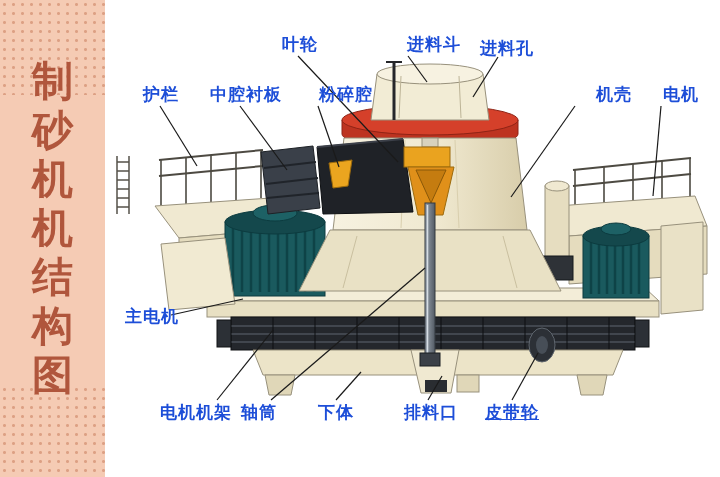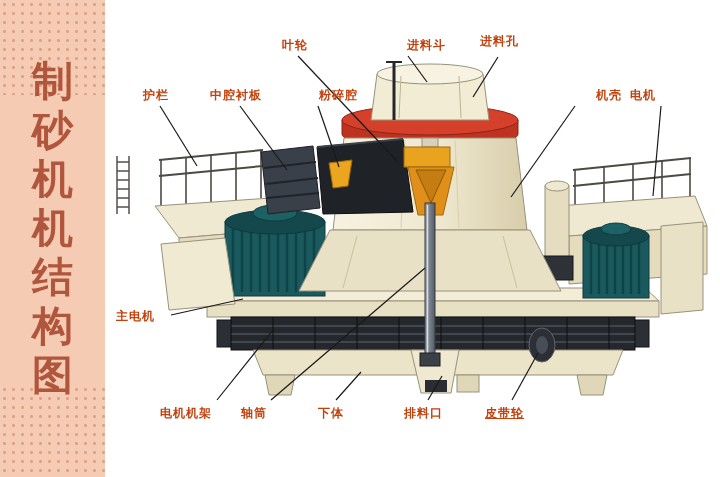--- a/index.html
+++ b/index.html
@@ -26,21 +26,21 @@
   .vtitle .char {
     font-family:"Liberation Serif", serif;
     font-weight:700; font-size:41px; line-height:42px; color:#b0563c;
   }
   .canvas {
     position:absolute; left:105px; top:0; width:615px; height:477px;
     background:#ffffff;
   }
   .canvas svg { position:absolute; left:0; top:0; }
   .lbl {
-    position:absolute; font-size:12px; font-weight:700; color:#c2410c;
+    position:absolute; font-size:17px; font-weight:700; color:#1d4ed8;
     letter-spacing:1px; white-space:nowrap; line-height:18px;
   }
 </style>
 </head>
 <body>
 
 <div class="page">
 
   <aside class="sidebar">
     <div class="dots dots-top"></div>
@@ -194,27 +194,27 @@
         <line x1="112" y1="400" x2="168" y2="330"></line>
         <line x1="166" y1="400" x2="320" y2="268"></line>
         <line x1="231" y1="400" x2="256" y2="372"></line>
         <line x1="323" y1="400" x2="337" y2="376"></line>
         <line x1="407" y1="400" x2="433" y2="353"></line>
       </g>
     </svg>
 
     <div class="lbl" style="left:177px; top:36px;">叶轮</div>
     <div class="lbl" style="left:278px; top:36px;margin-left:24px;">进料斗</div>
-    <div class="lbl" style="left:375px; top:32px;">进料孔</div>
+    <div class="lbl" style="left:375px; top:40px;">进料孔</div>
     <div class="lbl" style="left:38px;  top:86px;">护栏</div>
     <div class="lbl" style="left:105px; top:86px;">中腔衬板</div>
     <div class="lbl" style="left:190px; top:86px;margin-left:24px;">粉碎腔</div>
     <div class="lbl" style="left:459px; top:86px;margin-left:32px;">机壳</div>
-    <div class="lbl" style="left:525px; top:86px;">电机</div>
-    <div class="lbl" style="left:11px;  top:308px;font-family:Liberation Mono, monospace;">主电机</div>
+    <div class="lbl" style="left:558px; top:86px;">电机</div>
+    <div class="lbl" style="left:20px;  top:308px;">主电机</div>
     <div class="lbl" style="left:55px;  top:404px;">电机机架</div>
     <div class="lbl" style="left:136px; top:404px;">轴筒</div>
     <div class="lbl" style="left:213px; top:404px;">下体</div>
     <div class="lbl" style="left:299px; top:404px;">排料口</div>
     <div class="lbl" style="left:380px; top:404px;text-decoration:underline;">皮带轮</div>
 
   </main>
 </div>
 
 </body></html>

